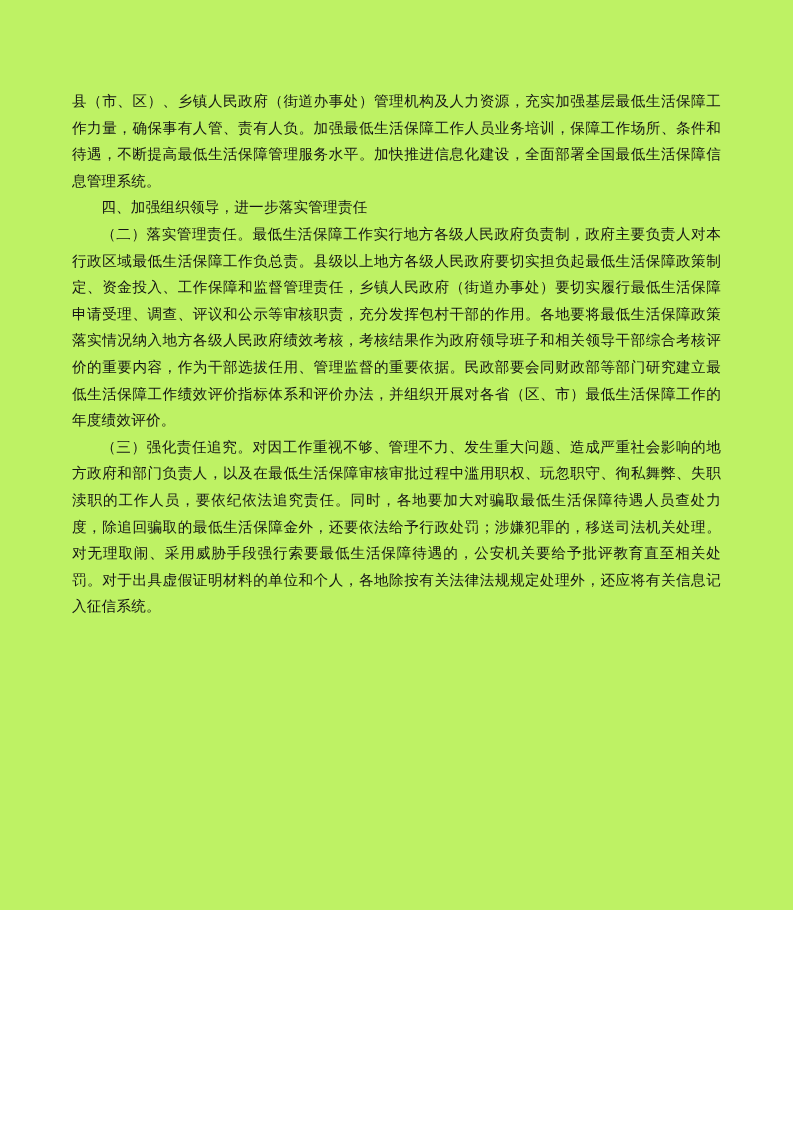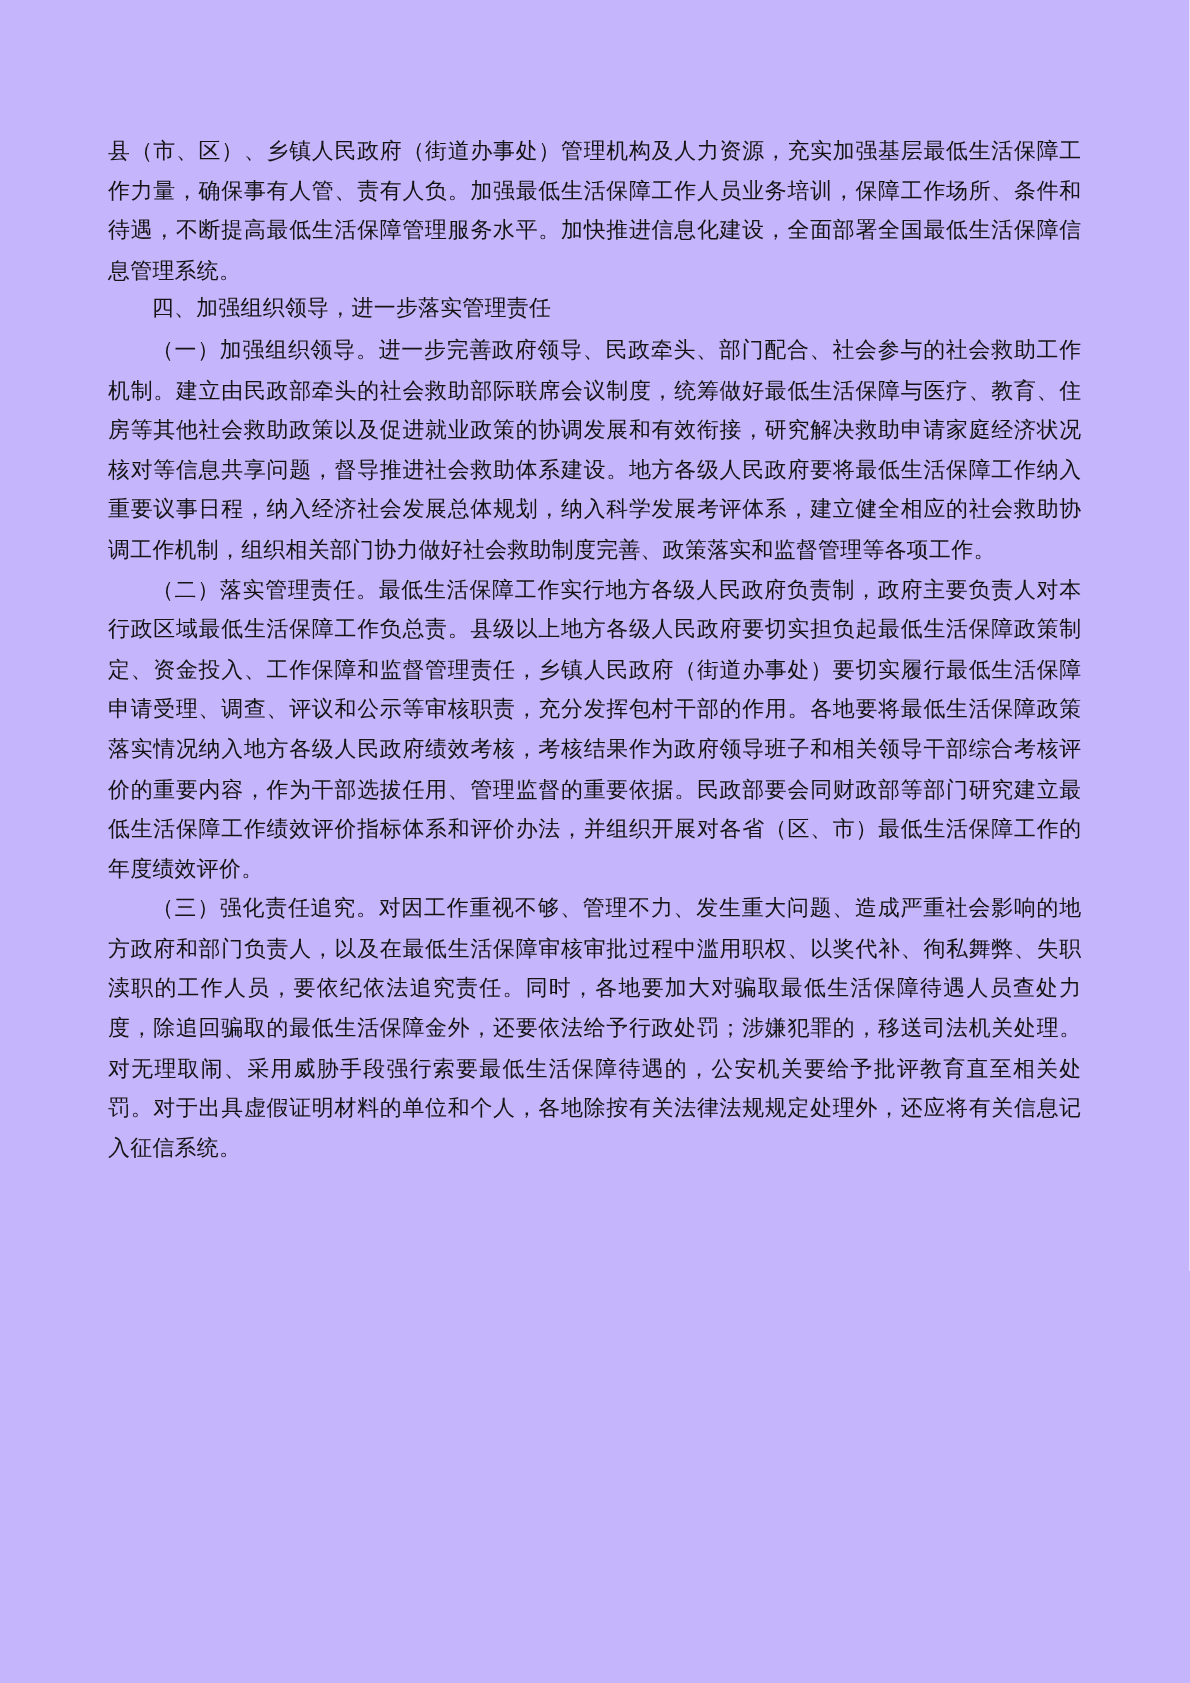--- a/index.html
+++ b/index.html
@@ -10,49 +10,47 @@
   body {
     width: 793px;
     height: 1122px;
     font-family: "DejaVu Serif", "Liberation Serif", serif;
     color: #111111;
     overflow: hidden;
   }
   .page {
     position: relative;
     width: 793px;
-    height: 1122px;
+    height: 910px;
     box-sizing: border-box;
     padding: 88px 72px 60px 72px;
-    background: #c4b5fd;
+    background: #bef264;
   }
   .doc-body {
     font-size: 14.6px;
     line-height: 26.6px;
     text-align: justify;
     text-justify: inter-ideograph;
     letter-spacing: 0.2px;
     color: #141414;
   }
   p {
     margin: 0;
     text-indent: 2em;
   }
   p.no-indent {
     text-indent: 0;
   }
   .heading {
     text-indent: 2em;
-    font-family: Liberation Mono, monospace;
   }
 </style>
 </head>
 <body>
 
 <div class="page">
   <div class="doc-body">
     <p class="no-indent">县（市、区）、乡镇人民政府（街道办事处）管理机构及人力资源，充实加强基层最低生活保障工作力量，确保事有人管、责有人负。加强最低生活保障工作人员业务培训，保障工作场所、条件和待遇，不断提高最低生活保障管理服务水平。加快推进信息化建设，全面部署全国最低生活保障信息管理系统。</p>
     <p class="heading">四、加强组织领导，进一步落实管理责任</p>
-    <p>（一）加强组织领导。进一步完善政府领导、民政牵头、部门配合、社会参与的社会救助工作机制。建立由民政部牵头的社会救助部际联席会议制度，统筹做好最低生活保障与医疗、教育、住房等其他社会救助政策以及促进就业政策的协调发展和有效衔接，研究解决救助申请家庭经济状况核对等信息共享问题，督导推进社会救助体系建设。地方各级人民政府要将最低生活保障工作纳入重要议事日程，纳入经济社会发展总体规划，纳入科学发展考评体系，建立健全相应的社会救助协调工作机制，组织相关部门协力做好社会救助制度完善、政策落实和监督管理等各项工作。</p>
     <p>（二）落实管理责任。最低生活保障工作实行地方各级人民政府负责制，政府主要负责人对本行政区域最低生活保障工作负总责。县级以上地方各级人民政府要切实担负起最低生活保障政策制定、资金投入、工作保障和监督管理责任，乡镇人民政府（街道办事处）要切实履行最低生活保障申请受理、调查、评议和公示等审核职责，充分发挥包村干部的作用。各地要将最低生活保障政策落实情况纳入地方各级人民政府绩效考核，考核结果作为政府领导班子和相关领导干部综合考核评价的重要内容，作为干部选拔任用、管理监督的重要依据。民政部要会同财政部等部门研究建立最低生活保障工作绩效评价指标体系和评价办法，并组织开展对各省（区、市）最低生活保障工作的年度绩效评价。</p>
-    <p>（三）强化责任追究。对因工作重视不够、管理不力、发生重大问题、造成严重社会影响的地方政府和部门负责人，以及在最低生活保障审核审批过程中滥用职权、以奖代补、徇私舞弊、失职渎职的工作人员，要依纪依法追究责任。同时，各地要加大对骗取最低生活保障待遇人员查处力度，除追回骗取的最低生活保障金外，还要依法给予行政处罚；涉嫌犯罪的，移送司法机关处理。对无理取闹、采用威胁手段强行索要最低生活保障待遇的，公安机关要给予批评教育直至相关处罚。对于出具虚假证明材料的单位和个人，各地除按有关法律法规规定处理外，还应将有关信息记入征信系统。</p>
+    <p>（三）强化责任追究。对因工作重视不够、管理不力、发生重大问题、造成严重社会影响的地方政府和部门负责人，以及在最低生活保障审核审批过程中滥用职权、玩忽职守、徇私舞弊、失职渎职的工作人员，要依纪依法追究责任。同时，各地要加大对骗取最低生活保障待遇人员查处力度，除追回骗取的最低生活保障金外，还要依法给予行政处罚；涉嫌犯罪的，移送司法机关处理。对无理取闹、采用威胁手段强行索要最低生活保障待遇的，公安机关要给予批评教育直至相关处罚。对于出具虚假证明材料的单位和个人，各地除按有关法律法规规定处理外，还应将有关信息记入征信系统。</p>
   </div>
 </div>
 
 </body></html>

